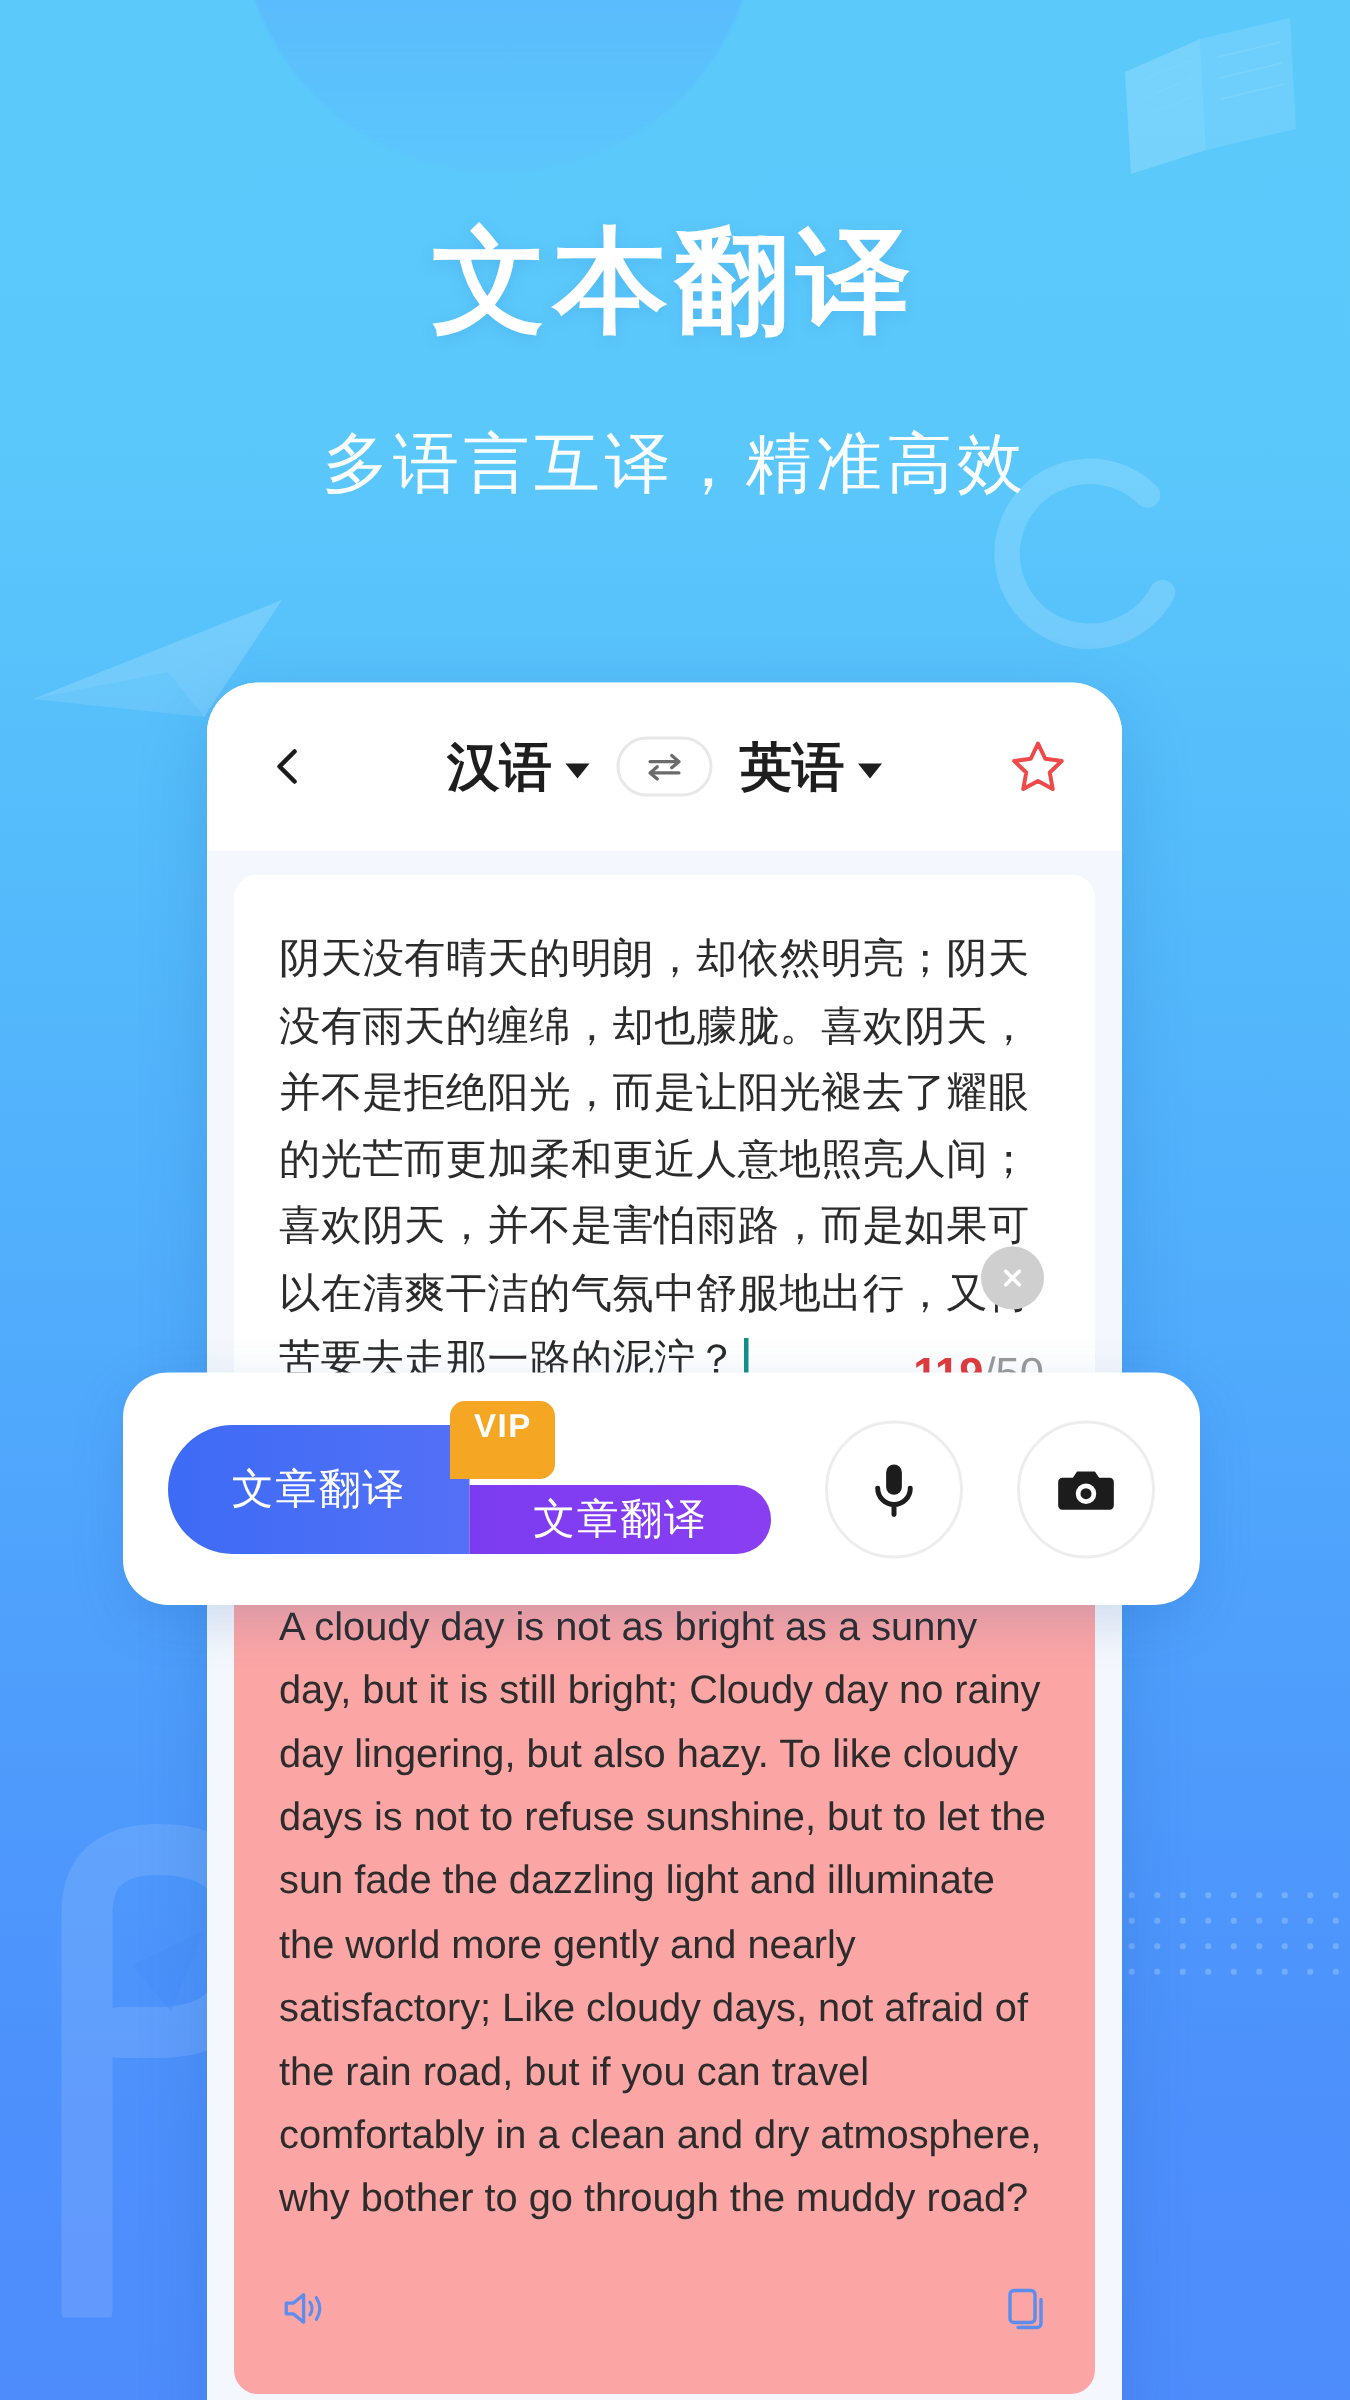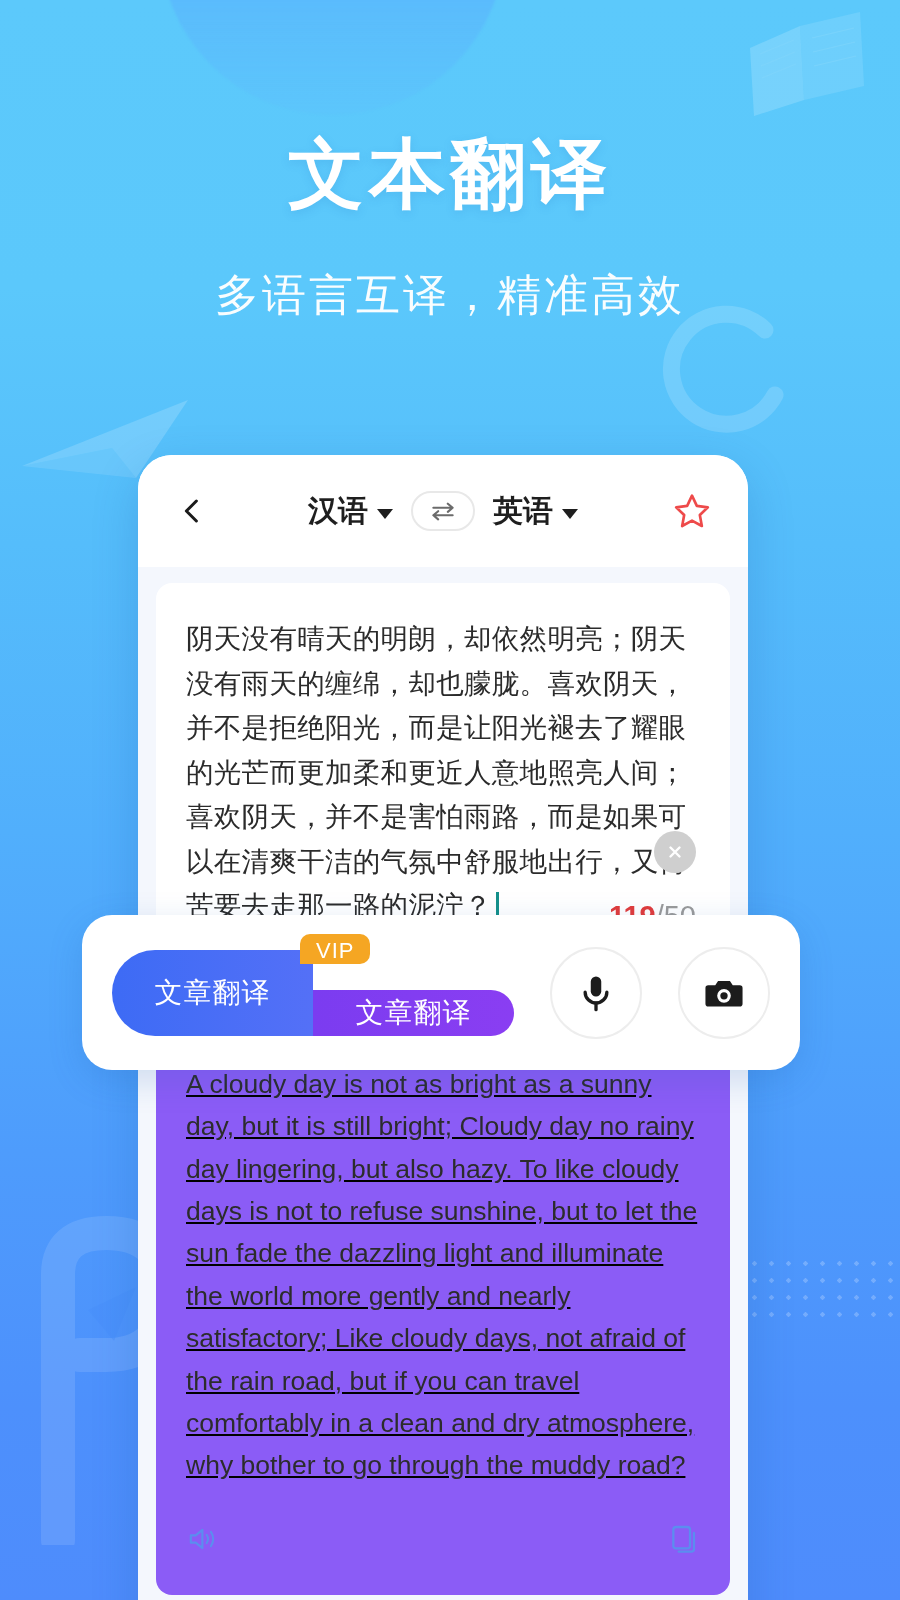--- a/index.html
+++ b/index.html
@@ -66,21 +66,21 @@
     width: 205px; height: 70px;
     opacity: .22;
     background-image: radial-gradient(circle, #ffffff 2.1px, transparent 2.3px);
     background-size: 17px 17px;
   }
 
   
   .hero {
     position: absolute;
     left: 0; right: 0;
-    top: 134px;
+    top: 148px;
     text-align: center;
   }
   .hero-title {
     font-size: 76px;
     font-weight: 700;
     color: #FFFFFF;
     letter-spacing: 5px;
     line-height: 1.05;
     text-shadow: 0 3px 10px rgba(40,120,200,.18);
   }
@@ -126,21 +126,21 @@
     left: 0; right: 0;
     display: flex;
     align-items: center;
     justify-content: center;
     gap: 18px;
     pointer-events: none;
   }
   .lang-group > * { pointer-events: auto; }
   .lang-pick {
     display: flex; align-items: center; gap: 9px;
-    font-size: 30px; font-weight: 700; color: #1E1E1E;
+    font-size: 35px; font-weight: 700; color: #1E1E1E;
   }
   .caret {
     width: 0; height: 0;
     border-left: 8px solid transparent;
     border-right: 8px solid transparent;
     border-top: 10px solid #1E1E1E;
     margin-top: 5px;
   }
   .swap-btn {
     width: 64px; height: 40px;
@@ -199,25 +199,24 @@
     right: 34px;
     bottom: 18px;
     font-size: 29px;
     font-weight: 400;
   }
   .counter .cur { color: #E23B3B; font-weight: 700; }
   .counter .max { color: #9A9A9A; }
 
   
   .result-card {
-    background: #8b5cf6;
+    background: #fca5a5;
     border-radius: 16px;
     margin-top: 16px;
     padding: 0 30px 36px 30px;
-    text-decoration: underline;
   }
   .result-title {
     font-size: 29px;
     font-weight: 700;
     color: #1B1B1B;
     padding-top: 28px;
     padding-bottom: 28px;
     letter-spacing: .5px;
   }
   .result-text {
@@ -273,22 +272,22 @@
     border-bottom-right-radius: 43px;
     margin-top: 40px;
   }
   .vip-badge {
     position: absolute;
     left: 188px;
     top: -16px;
     background: #F5A623;
     color: #FFFFFF;
     font-size: 22px;
-    font-weight: 400;
-    padding: 4px 16px 1px 16px;
+    font-weight: 700;
+    padding: 4px 16px 23px 16px;
     border-top-left-radius: 10px;
     border-top-right-radius: 10px;
     border-bottom-right-radius: 10px;
     letter-spacing: 1px;
     line-height: 1.15;
   }
   .round-btn {
     width: 92px; height: 92px;
     border-radius: 50%;
     border: 2px solid #EDEDED;

